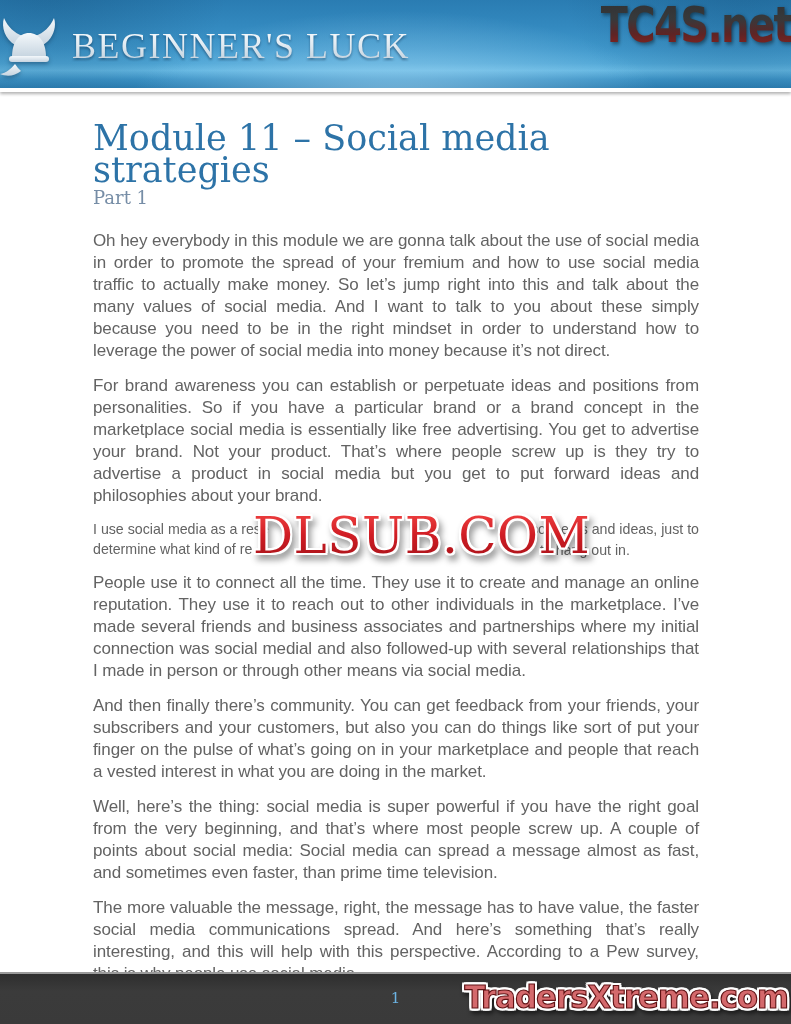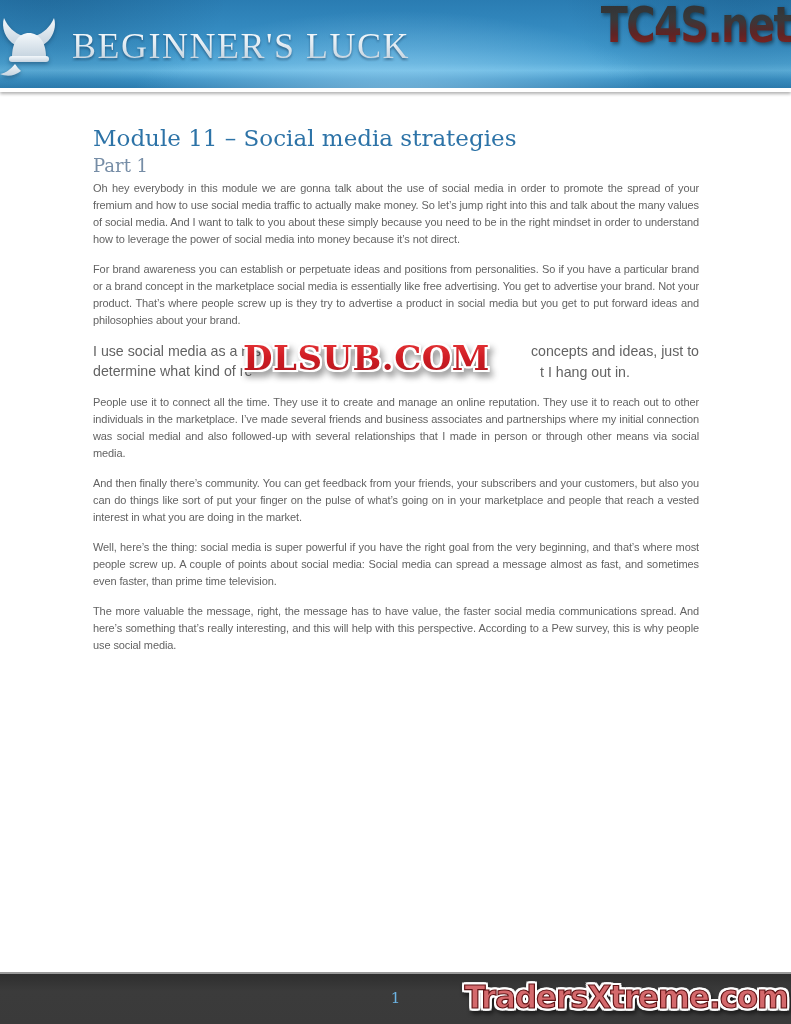--- a/index.html
+++ b/index.html
@@ -38,40 +38,40 @@
     letter-spacing:-2px; transform:scaleX(0.80); transform-origin:right top;
     background:linear-gradient(180deg,#303234 0%, #37393b 38%, #5e2424 68%, #8c2320 100%);
     -webkit-background-clip:text; background-clip:text; color:transparent;
     filter:drop-shadow(2px 2px 2px rgba(0,0,0,0.45));
   }
 
   
   .content { position:absolute; top:96px; left:93px; width:606px; }
   .doc-title {
     margin-top:26px; font-family:"DejaVu Serif", serif; font-weight:normal;
-    font-size:23px; line-height:32px; color:#2d73a7;
+    font-size:35px; line-height:32px; color:#2d73a7;
   }
   .doc-subtitle {
     font-family:"DejaVu Serif", serif; font-weight:normal;
-    font-size:18px; line-height:24px; color:#768da6; margin-bottom:2px;
+    font-size:18px; line-height:24px; color:#768da6; margin-bottom:20px;
   }
   .para {
-    font-size:11px; line-height:17px; letter-spacing:-0.1px;
+    font-size:17px; line-height:22px; letter-spacing:-0.1px;
     color:#636363; text-align:justify; margin-bottom:13px;
   }
   .para-obscured { position:relative; height:39px; margin-bottom:13px; }
   .obs-line1 { display:flex; justify-content:space-between;
     font-size:14.2px; line-height:19.5px; color:#636363; }
   .obs-line2 { position:relative; font-size:14.2px; line-height:19.5px; color:#636363; }
   .obs-frag-right2 { position:absolute; left:447px; top:1px; }
 
   .dlsub {
-    position:absolute; left:150px; top:-8px; z-index:5;
-    font-family:"DejaVu Serif", serif; font-weight:bold;
-    font-size:34px; line-height:48px; letter-spacing:0.5px; white-space:nowrap;
+    position:absolute; left:160px; top:-8px; z-index:5;
+    font-family:"DejaVu Serif", serif; font-weight:normal;
+    font-size:50px; line-height:48px; letter-spacing:0.5px; white-space:nowrap;
     background:linear-gradient(180deg,#ef4040 0%, #d01d24 48%, #a9131a 100%);
     -webkit-background-clip:text; background-clip:text; color:transparent;
     filter:
       drop-shadow(2px 0 0 #ffffff) drop-shadow(-2px 0 0 #ffffff)
       drop-shadow(0 2px 0 #ffffff) drop-shadow(0 -2px 0 #ffffff)
       drop-shadow(3px 5px 3px rgba(40,40,40,0.45));
   }
 
   
   .footer {

